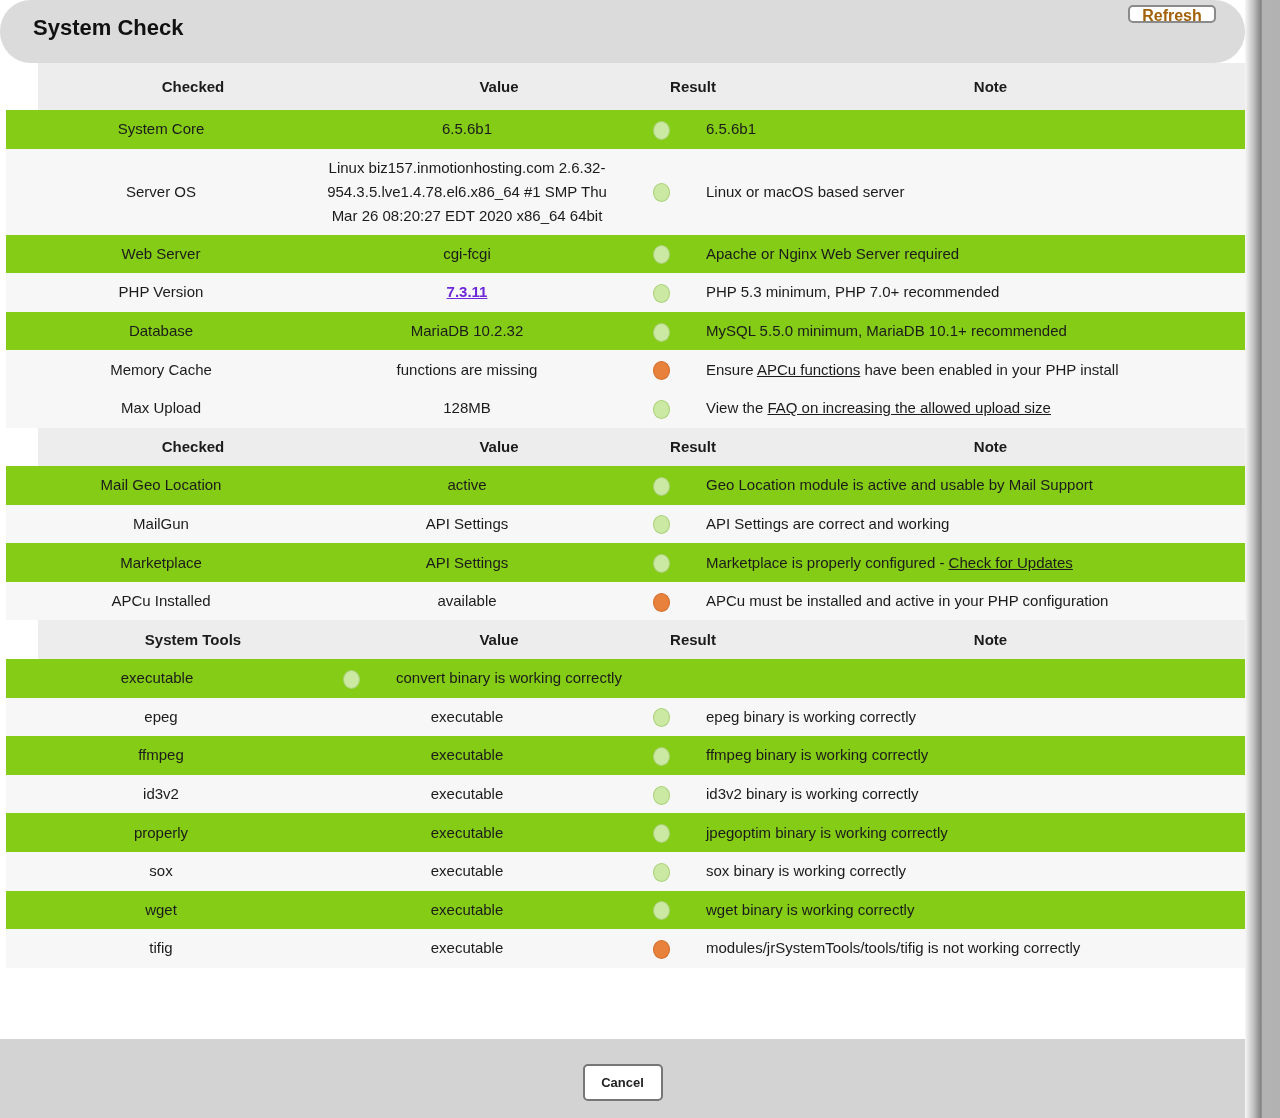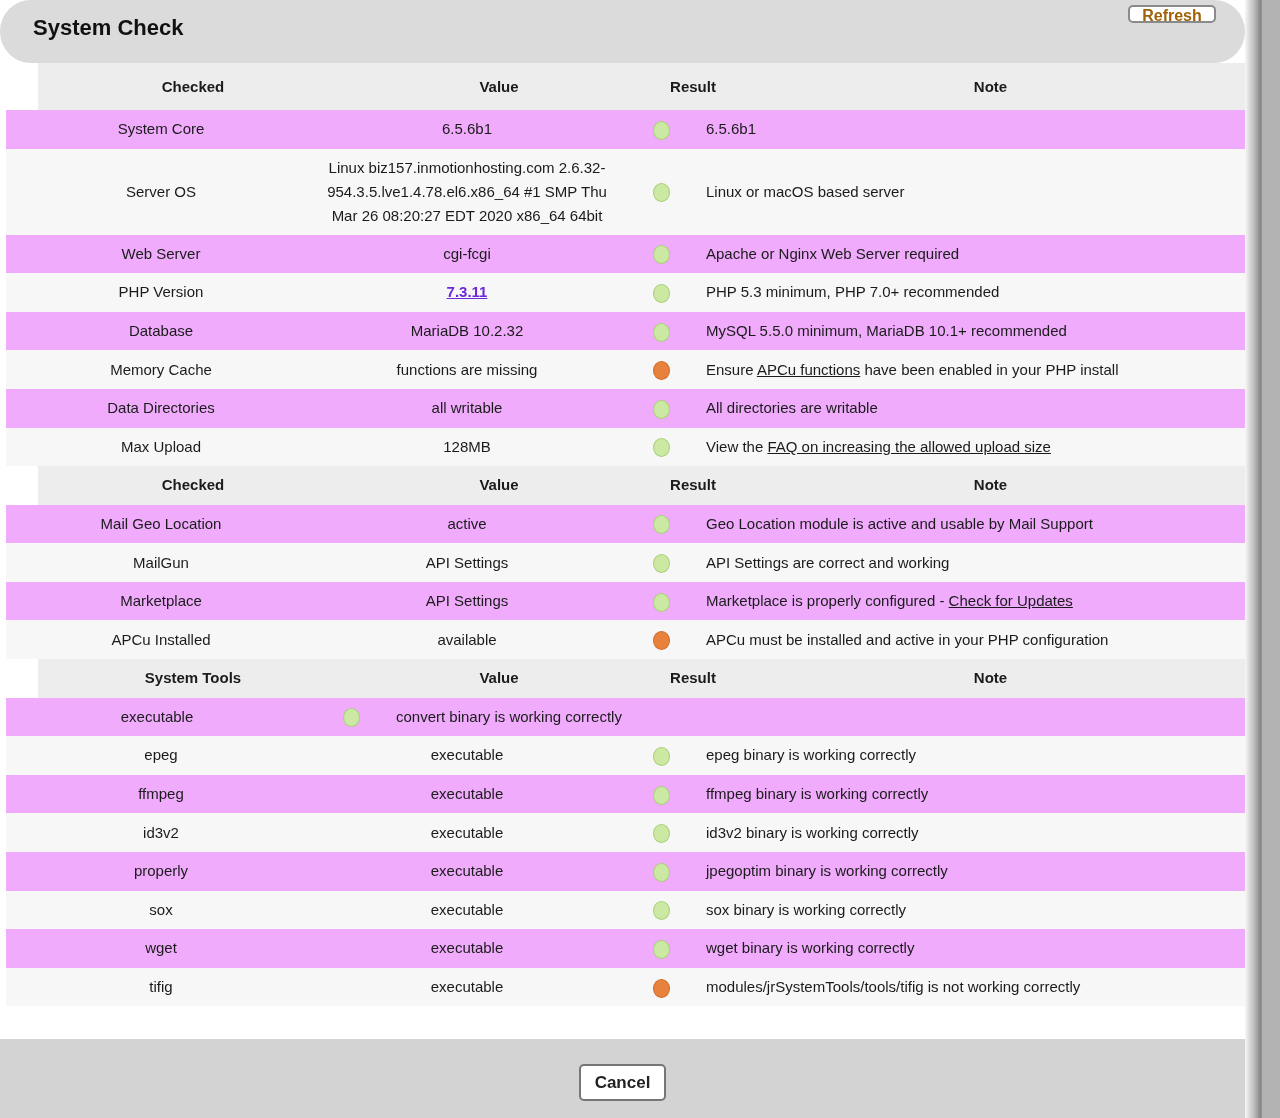--- a/index.html
+++ b/index.html
@@ -21,21 +21,21 @@
     cursor:pointer;padding:0 12px;
   }
   
   .table-wrap{background:#fff;padding-left:6px;}
   .row{display:flex;align-items:center;}
   .cell{padding:7px 2px;line-height:24px;font-size:15px;box-sizing:border-box;}
   .header-row{background:#ededed;min-height:38.5px;margin-left:32px;}
   .header-row .cell{font-weight:bold;text-align:center;}
   .first-header{min-height:47px;}
   .data-row{min-height:38.6px;}
-  .odd{background:#f0abfc;}
+  .odd{background:#84cc16;}
   .even{background:#f7f7f7;}
   .col-checked{width:310px;text-align:center;}
   .col-value{width:302px;text-align:center;}
   .col-result{width:86px;text-align:center;}
   .col-note{flex:1;text-align:left;}
   .data-row .col-note{text-align:left;}
   .dot{
     display:inline-block;width:17px;height:19px;border-radius:50%;
     border:1px solid;box-sizing:border-box;vertical-align:middle;
   }
@@ -43,21 +43,21 @@
   .value-link{font-weight:bold;text-decoration:underline;color:#6d28d9;}
   .note-link{text-decoration:underline;}
   
   .footer{
     position:absolute;left:0;top:1039px;width:1245px;height:79px;
     background:#d3d3d3;display:flex;justify-content:center;align-items:flex-start;
   }
   .cancel-btn{
     margin-top:25px;height:37px;min-width:80px;
     background:#fff;border:2px solid #767676;border-radius:5px;
-    font-family:"Liberation Sans", sans-serif;font-size:17px;font-weight:bold;color:#222;
+    font-family:"Liberation Sans", sans-serif;font-size:13px;font-weight:bold;color:#222;
     cursor:pointer;padding:0 14px;
   }
   
   .right-rail{
     position:absolute;top:0;right:0;width:35px;height:1118px;
     background:linear-gradient(to right,
       #f7f7f7 0px, #bdbdbd 9px, #828282 16px, #b3b3b3 17.5px, #b2b2b2 100%);
   }
 </style>
 </head>
@@ -106,26 +106,20 @@
           <div class="cell col-value">MariaDB 10.2.32</div>
           <div class="cell col-result"><span class="dot" style="background: rgb(203, 233, 162); border-color: rgb(169, 208, 120);"></span></div>
           <div class="cell col-note"><span>MySQL 5.5.0 minimum, MariaDB 10.1+ recommended</span></div>
         </div>
         <div class="row data-row even">
           <div class="cell col-checked">Memory Cache</div>
           <div class="cell col-value">functions are missing</div>
           <div class="cell col-result"><span class="dot" style="background: rgb(232, 129, 59); border-color: rgb(210, 109, 39);"></span></div>
           <div class="cell col-note"><span>Ensure </span><a href="#" class="note-link">APCu functions</a><span> have been enabled in your PHP install</span></div>
         </div>
-        <div class="row data-row odd">
-          <div class="cell col-checked">Data Directories</div>
-          <div class="cell col-value">all writable</div>
-          <div class="cell col-result"><span class="dot" style="background: rgb(203, 233, 162); border-color: rgb(169, 208, 120);"></span></div>
-          <div class="cell col-note"><span>All directories are writable</span></div>
-        </div>
         <div class="row data-row even">
           <div class="cell col-checked">Max Upload</div>
           <div class="cell col-value">128MB</div>
           <div class="cell col-result"><span class="dot" style="background: rgb(203, 233, 162); border-color: rgb(169, 208, 120);"></span></div>
           <div class="cell col-note"><span>View the </span><a href="#" class="note-link">FAQ on increasing the allowed upload size</a></div>
         </div>
       </div>
       <div class="section">
         <div class="row header-row">
           <div class="cell col-checked">Checked</div>

